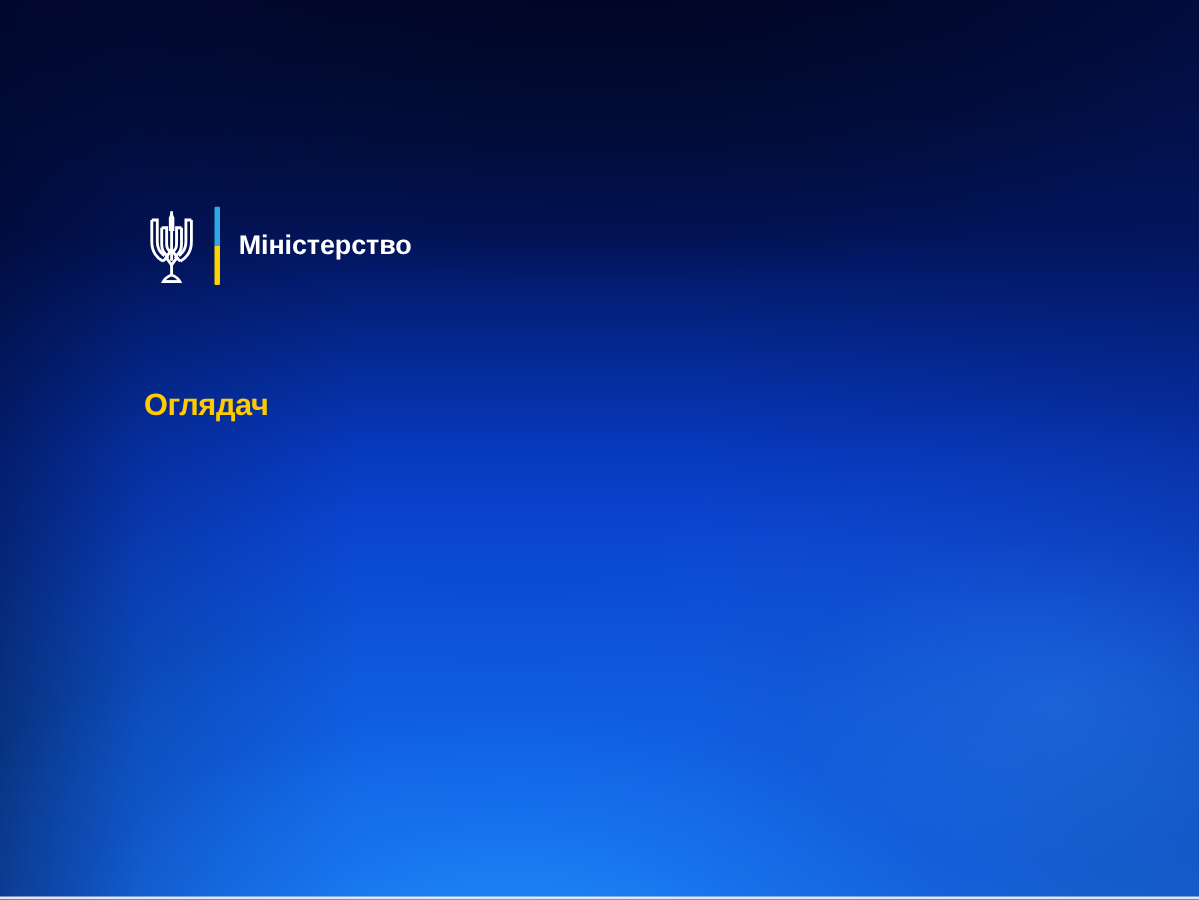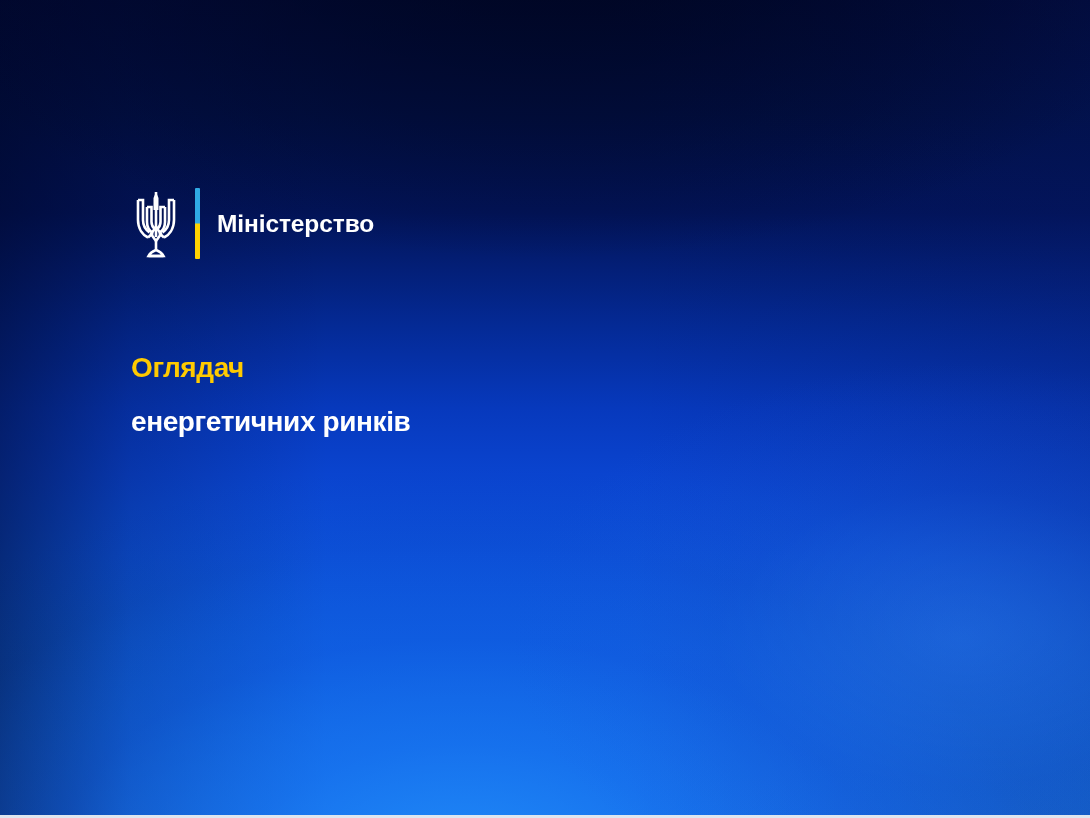--- a/index.html
+++ b/index.html
@@ -245,20 +245,19 @@
       <div class="logo-divider"></div>
 
       <div class="logo-text">
         <span>Міністерство</span>
       </div>
 
     </div>
 
     <div class="headline">
       <span class="line line-accent">Оглядач</span>
-      <span class="line line-main">енергетичних ринків</span>
     </div>
 
   </div>
 
   <div class="bottom-strip"></div>
 
 </div>
 
 </body></html>

